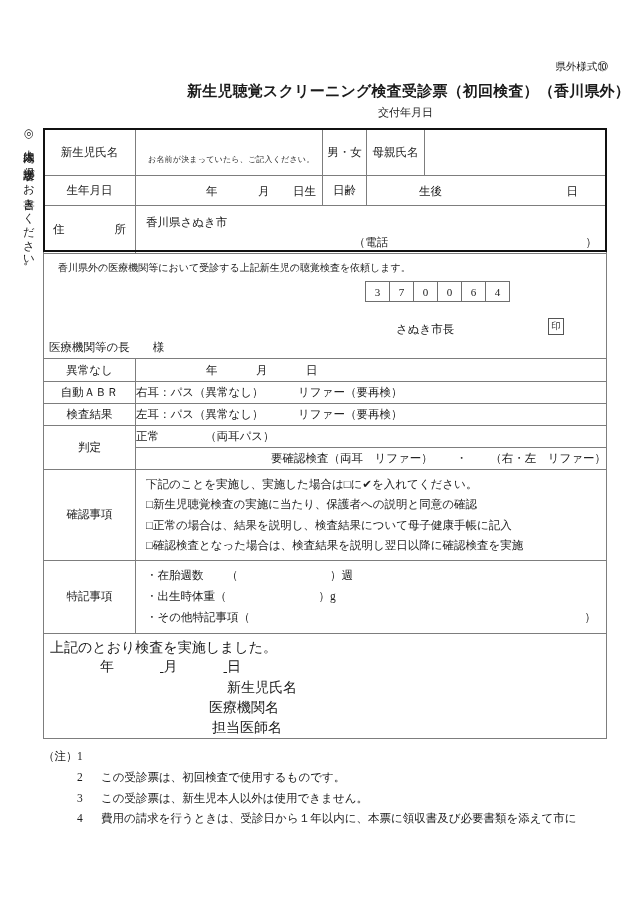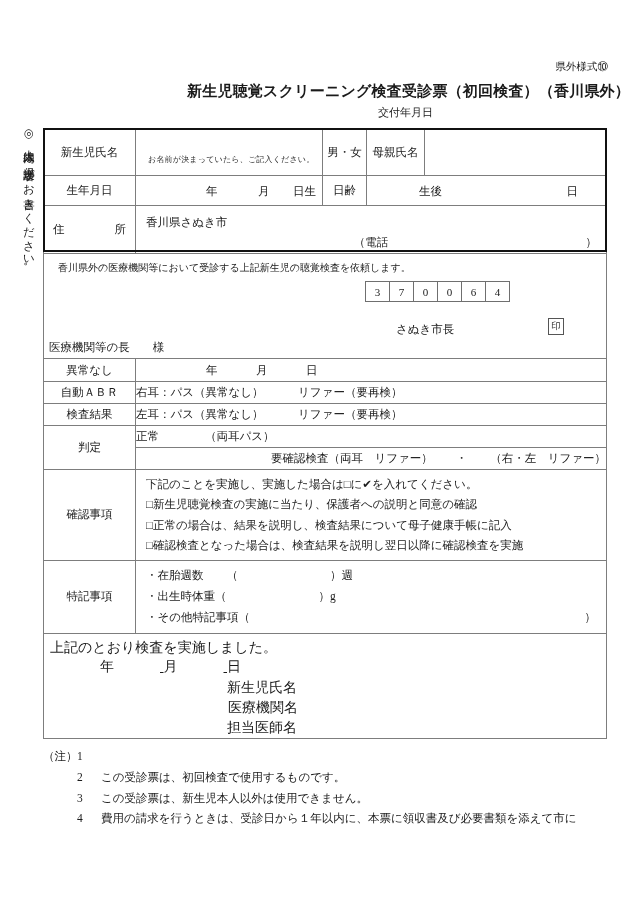--- a/index.html
+++ b/index.html
@@ -215,22 +215,22 @@
     position: absolute;
     right: 10px;
   }
 
   
   .decl { position: relative; height: 104px; font-size: 14px; }
   .decl-lead { position: absolute; left: 6px; top: 5px; white-space: nowrap; }
   .decl-ymd { position: absolute; left: 56px; top: 24px; white-space: nowrap; text-decoration: underline; }
   .decl-ymd span { display: inline-block; }
   .decl-f1 { position: absolute; left: 183px; top: 45px; white-space: nowrap; }
-  .decl-f2 { position: absolute; left: 184px; top: 65px; white-space: nowrap; }
-  .decl-f3 { position: absolute; left: 183px; top: 85px; white-space: nowrap; }
+  .decl-f2 { position: absolute; left: 165px; top: 65px; white-space: nowrap; }
+  .decl-f3 { position: absolute; left: 168px; top: 85px; white-space: nowrap; }
 
   
   .footnotes {
     position: absolute;
     left: 43px;
     top: 748px;
     width: 575px;
     font-size: 11.5px;
     line-height: 1.55;
   }

